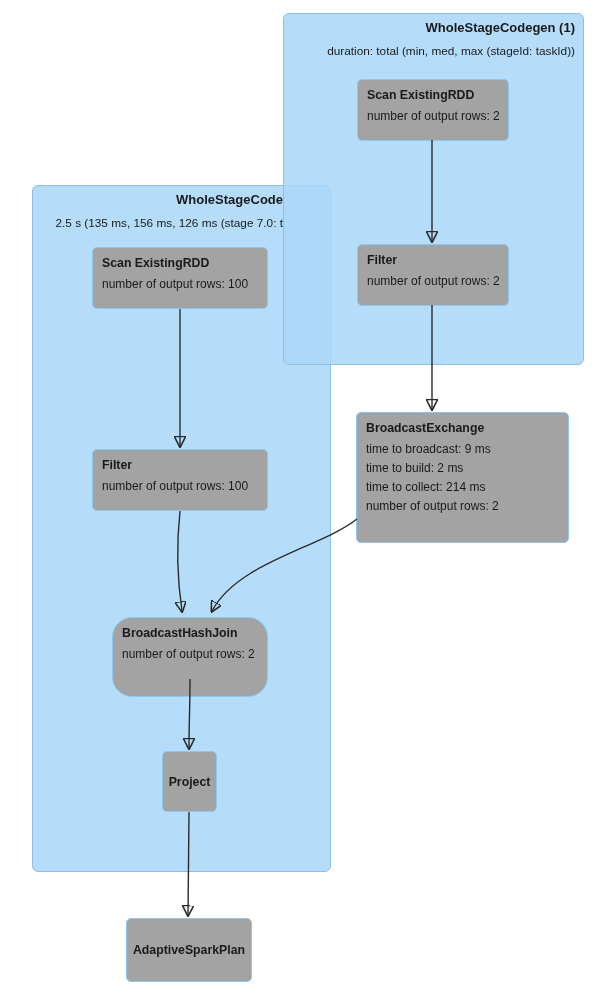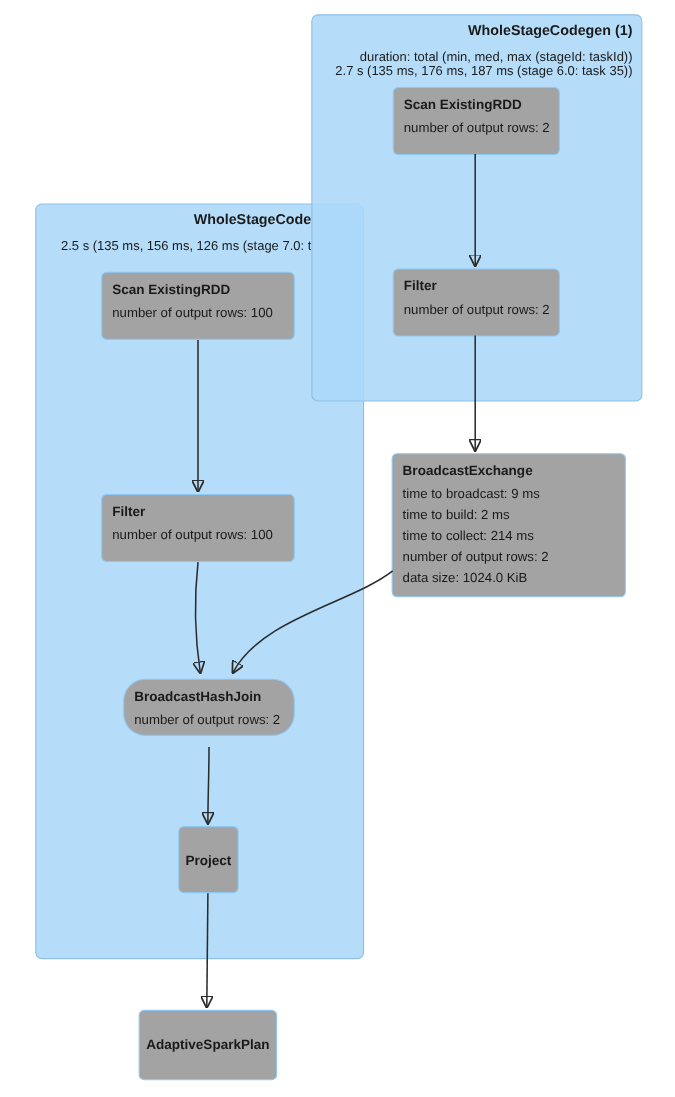--- a/index.html
+++ b/index.html
@@ -75,38 +75,37 @@
       </div>
     </div>
 
     <div class="node" style="left:59px; top:263px; width:176px; height:62px;">
       <div class="node-title">Filter</div>
       <div class="node-metrics">
         <div class="metric-line">number of output rows: 100</div>
       </div>
     </div>
 
-    <div class="node" style="left:79px; top:431px; width:156px; height:52px;border-radius:20px;">
+    <div class="node" style="left:79px; top:431px; width:156px; height:80px;border-radius:20px;">
       <div class="node-title">BroadcastHashJoin</div>
       <div class="node-metrics">
         <div class="metric-line">number of output rows: 2</div>
       </div>
     </div>
 
     <div class="node center" style="left:129px; top:565px; width:55px; height:61px;">
       <div class="node-title">Project</div>
     </div>
   </div>
 
   <div class="cluster" style="left:283px; top:13px; width:301px; height:352px;">
     <div class="cluster-label right-cluster-label">
       <div class="cluster-title">WholeStageCodegen (1)</div>
       <div class="cluster-duration">
         <div>duration: total (min, med, max (stageId: taskId))</div>
-        <div>2.7 s (135 ms, 176 ms, 187 ms (stage 6.0: task 35))</div>
       </div>
     </div>
 
     <div class="node" style="left:73px; top:65px; width:152px; height:62px;">
       <div class="node-title">Scan ExistingRDD</div>
       <div class="node-metrics">
         <div class="metric-line">number of output rows: 2</div>
       </div>
     </div>
 
@@ -118,21 +117,20 @@
     </div>
   </div>
 
   <div class="node" style="left:356px; top:412px; width:213px; height:131px;">
     <div class="node-title">BroadcastExchange</div>
     <div class="node-metrics">
       <div class="metric-line">time to broadcast: 9 ms</div>
       <div class="metric-line">time to build: 2 ms</div>
       <div class="metric-line">time to collect: 214 ms</div>
       <div class="metric-line">number of output rows: 2</div>
-      <div class="metric-line">data size: 1024.0 KiB</div>
     </div>
   </div>
 
   <div class="node center" style="left:126px; top:918px; width:126px; height:64px;">
     <div class="node-title">AdaptiveSparkPlan</div>
   </div>
 
   <svg class="edges" width="614" height="997" viewBox="0 0 614 997">
     <defs>
       <marker id="arrow" viewBox="0 0 10 10" refX="8.5" refY="5" markerWidth="8" markerHeight="8" orient="auto-start-reverse">

